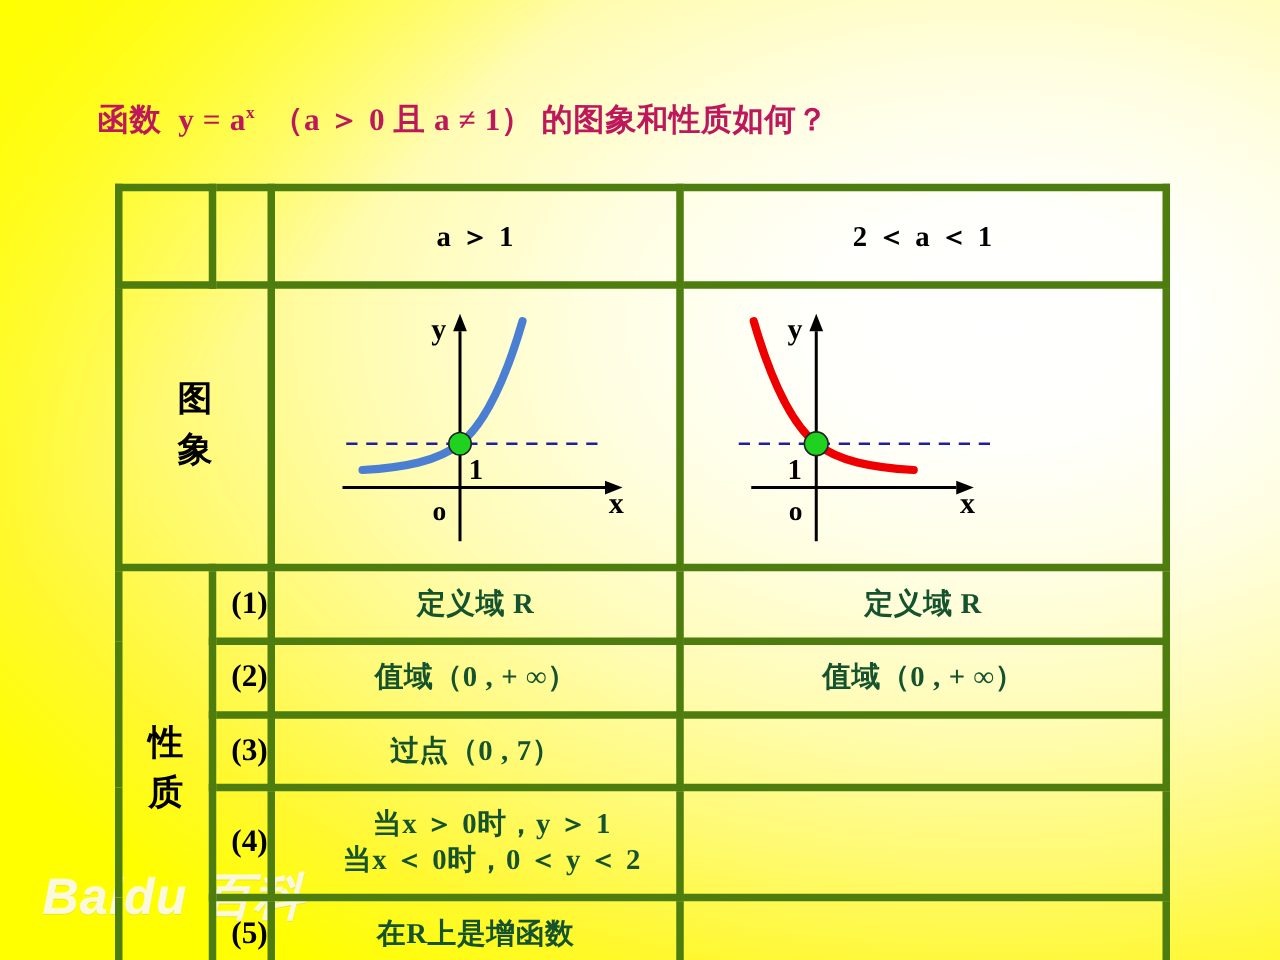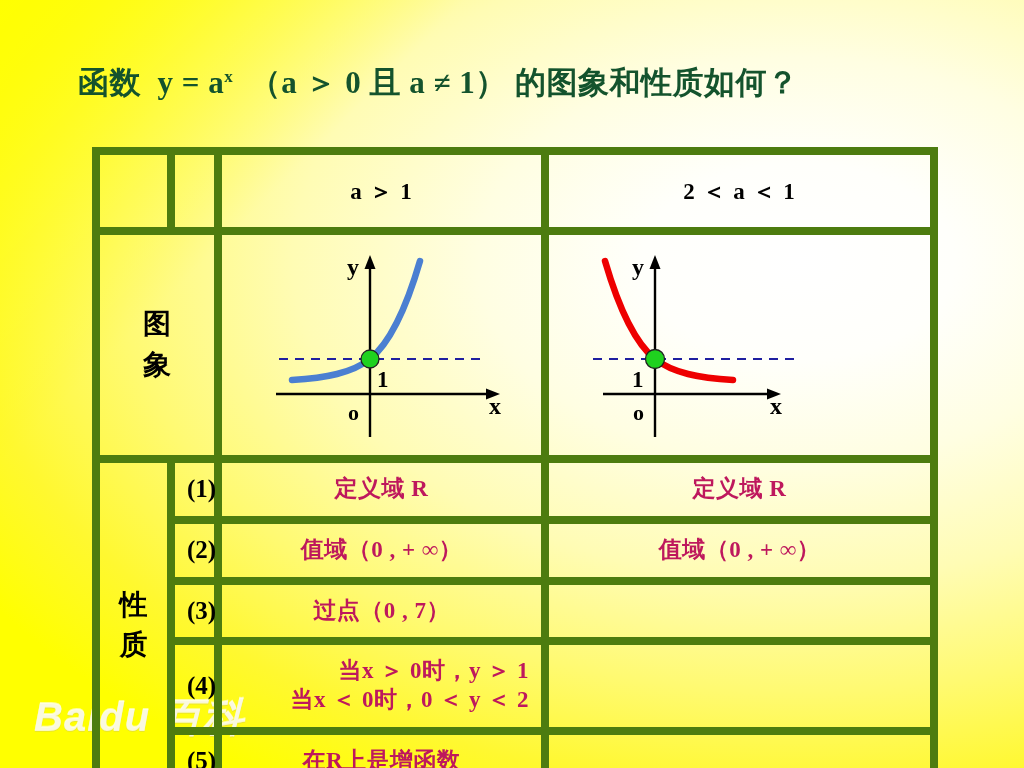--- a/index.html
+++ b/index.html
@@ -48,41 +48,41 @@
     text-shadow: 0 1px 0 rgba(190,180,120,0.30), 0 -1px 0 rgba(255,255,255,0.6);
     white-space: nowrap;
     user-select: none;
     font-style: italic;
   }
 
   
   #title {
     position: absolute;
     left: 78px;
-    top: 62px;
-    font-size: 31px;
-    font-weight: bold;
-    color: #14532d;
+    top: 79px;
+    font-size: 25px;
+    font-weight: bold;
+    color: #be185d;
     white-space: nowrap;
     letter-spacing: 0.5px;
   }
   #title .mathit { font-style: normal; font-family: "Liberation Serif", serif; }
   #title sup { font-size: 0.55em; vertical-align: super; font-weight: bold;}
 
   
   #tbl {
     position: absolute;
     left: 92px;
     top: 147px;
     width: 838px;
     border-collapse: collapse;
     table-layout: fixed;
   }
   #tbl td {
-    border: 8px solid #4d7c0f;
+    border: 6px solid #4d7c0f;
     padding: 12px;
     background: transparent;
     vertical-align: middle;
     text-align: center;
     margin-top: 35px;
   }
   .col-a { width: 75px; }
   .col-b { width: 47px; }
   .col-c { width: 327px; }
   .col-d { width: 389px; }
@@ -94,25 +94,25 @@
     font-weight: bold;
     color: #000;
     line-height: 1.45;
     letter-spacing: 0;
   }
   .vlabel span { display: block; }
   .idx { font-size: 25px; font-weight: bold; color: #000; }
   .prop {
     font-size: 23px;
     font-weight: bold;
-    color: #be185d;
+    color: #14532d;
     letter-spacing: 0.5px;
     line-height: 1.25;
   }
-  .prop .two { display: block; text-align: right; padding-left: 26px; }
+  .prop .two { display: block; text-align: center; padding-left: 26px; }
   .r1 { height: 57px; }
   .r2 { height: 50px; }
   .r3 { height: 51px; }
   .r4 { height: 77px; }
   .r5 { height: 47px; }
 
   .graph-cell { position: relative; }
   .graph-wrap { position: relative; width: 100%; height: 196px; }
   svg { display: block; }
 

